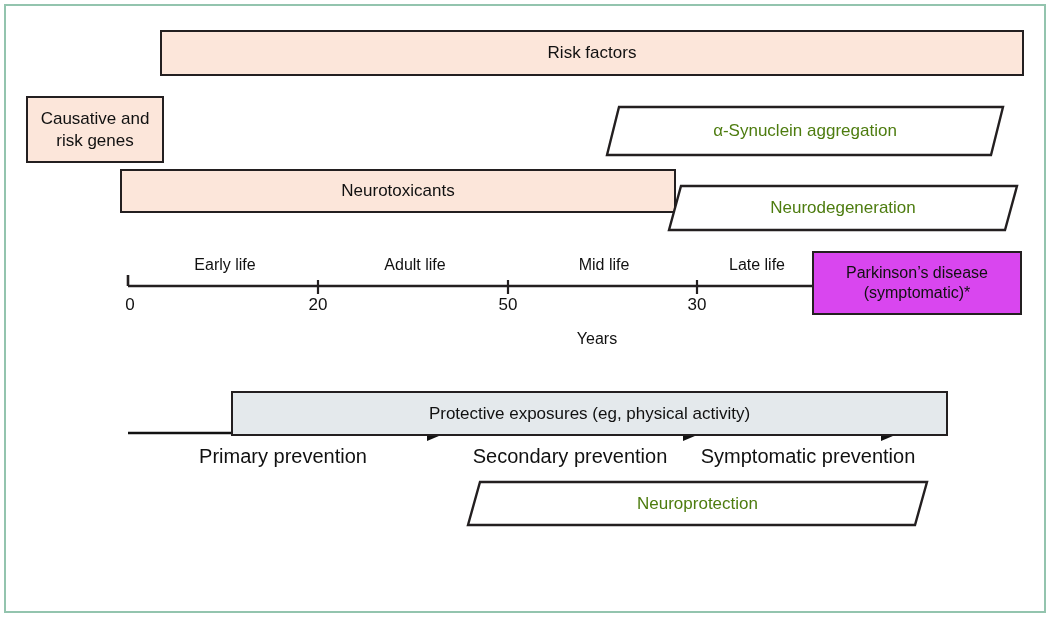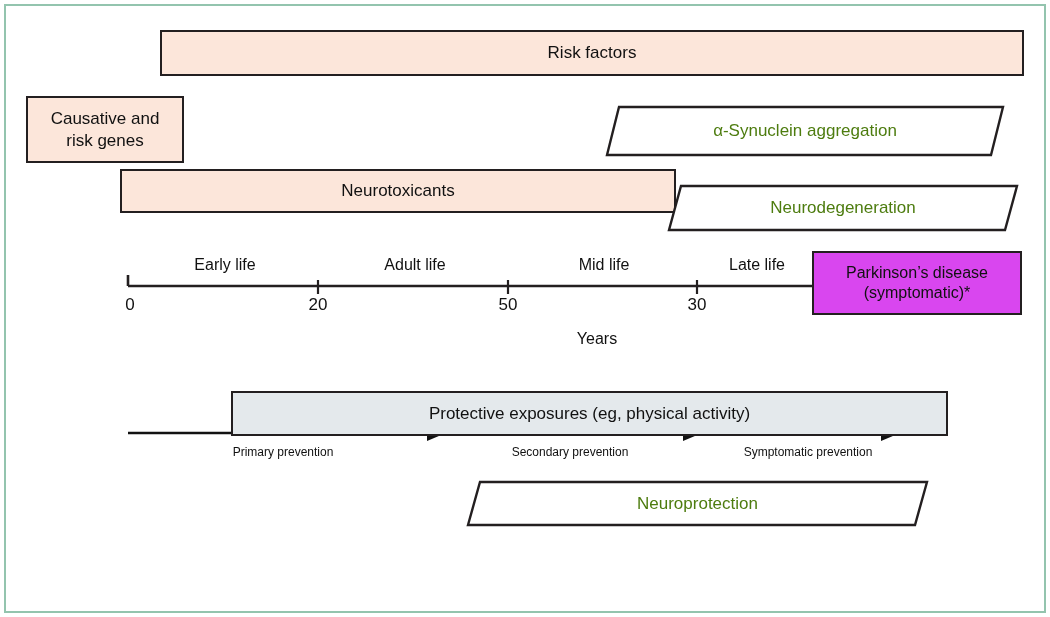--- a/index.html
+++ b/index.html
@@ -99,21 +99,21 @@
     position: absolute;
     font-size: 16px;
     color: #111111;
     transform: translateX(-50%);
     white-space: nowrap;
   }
 
   
   .arrow-label {
     position: absolute;
-    font-size: 12px;
+    font-size: 20px;
     color: #111111;
     text-align: center;
     transform: translateX(-50%);
     white-space: nowrap;
   }
 
   svg.lines {
     position: absolute;
     left: 0;
     top: 0;
@@ -126,21 +126,21 @@
 <body>
 
 <div id="figure">
 
   <div class="frame"></div>
 
   <div class="box pink" style="left:160px; top:30px; width:864px; height:46px;">
     <span class="label">Risk factors</span>
   </div>
 
-  <div class="box pink" style="left:26px; top:96px; width:158px; height:67px;">
+  <div class="box pink" style="left:26px; top:96px; width:138px; height:67px;">
     <span class="label">Causative and
 risk genes</span>
   </div>
 
   <div class="para" style="left:606px; top:106px; width:398px; height:50px;">
     <svg width="398" height="50" viewBox="0 0 398 50" aria-hidden="true">
       <polygon points="13,1 397,1 385,49 1,49" fill="#ffffff" stroke="#231f20" stroke-width="2.4" stroke-linejoin="miter"></polygon>
     </svg>
     <span class="ptext">α-Synuclein aggregation</span>
   </div>

